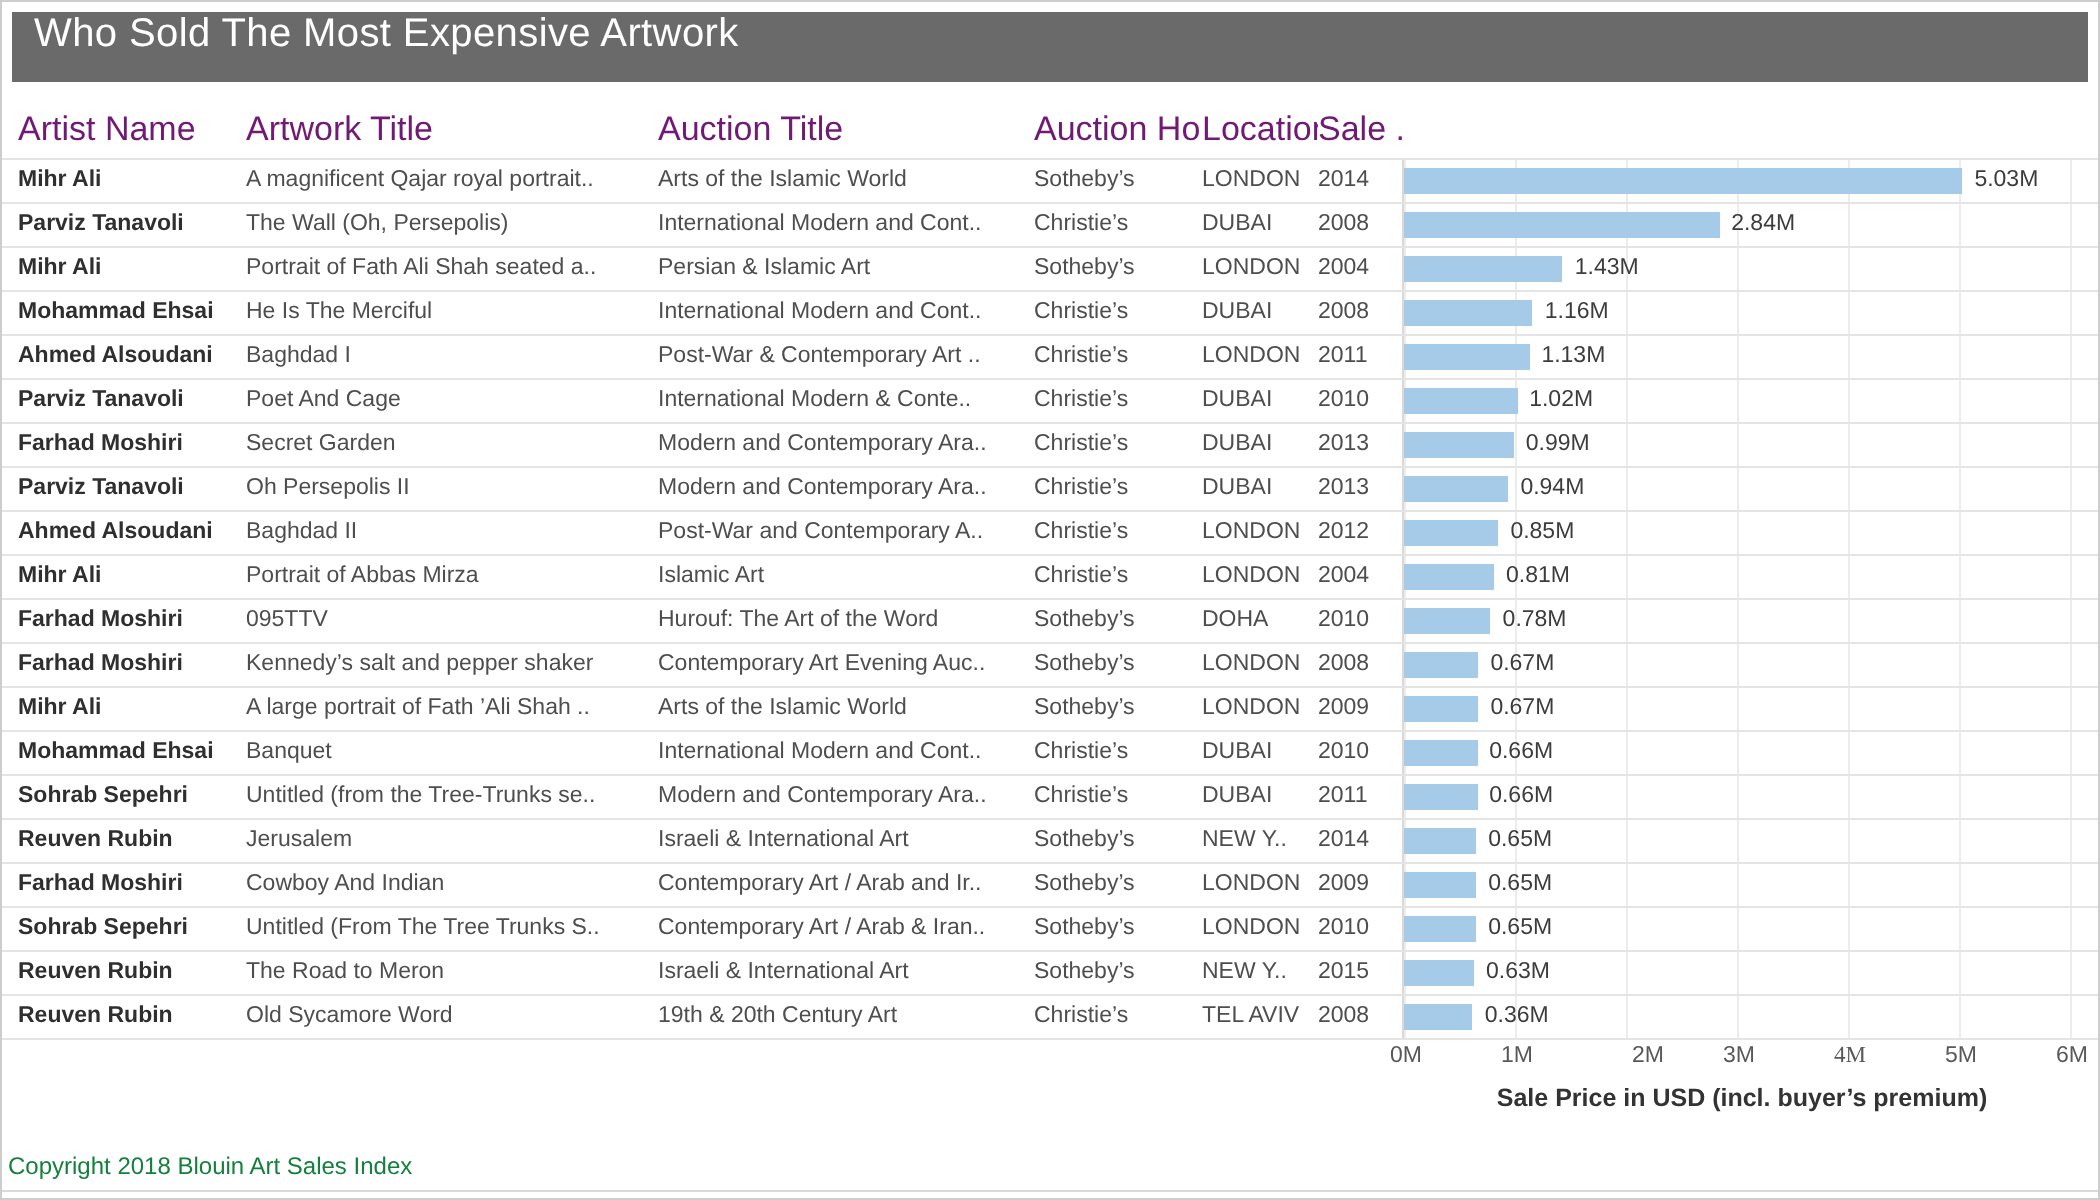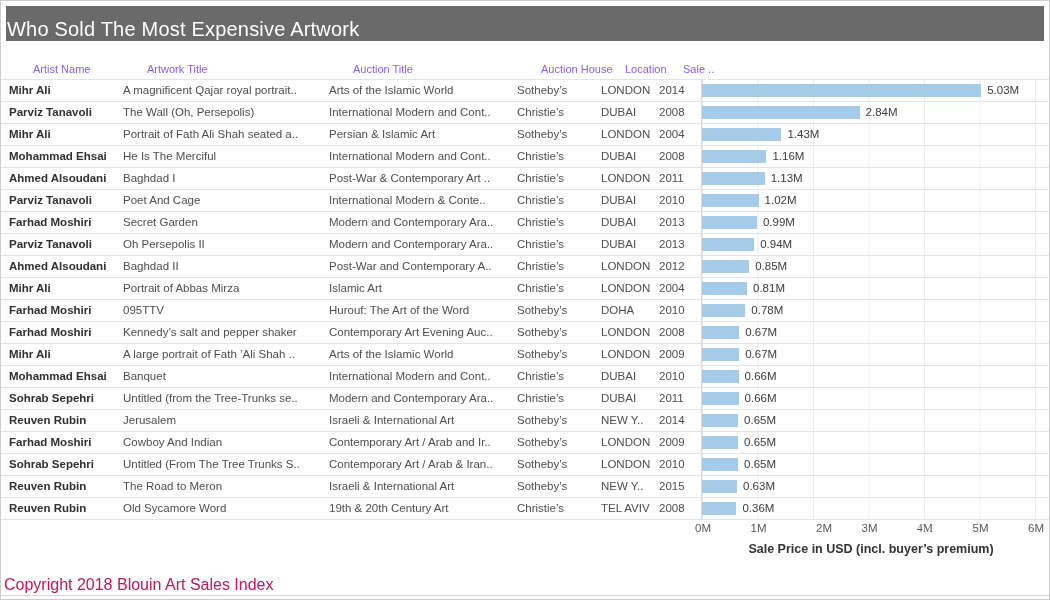--- a/index.html
+++ b/index.html
@@ -3,30 +3,30 @@
 <meta charset="utf-8">
 <style>
   * { margin:0; padding:0; box-sizing:border-box; }
   body { background:#fff; font-family:"Liberation Sans", sans-serif; }
   .viz {
     position:relative; width:1050px; height:600px; background:#ffffff;
     border:1px solid #cdcdcd; overflow:hidden;
   }
   .title-bar {
     position:absolute; left:5px; top:5px; width:calc(100% - 10px); height:35px;
-    background:var(--title-bg,#6a6a6a); color:#ffffff; display:flex; align-items:flex-end;
-    padding-left:1px; font-size:20px; letter-spacing:0.2px;
+    background:var(--title-bg,#6a6a6a); color:#ffffff; display:flex; align-items:flex-start;
+    padding-left:11px; font-size:20px; letter-spacing:0.2px;
   }
   .grid {
     display:grid;
     grid-template-columns: 8px 114px 206px 188px 84px 58px 42px minmax(0,1fr);
   }
   .header-row {
     position:absolute; left:0; top:56px; width:100%; height:22px;
-    align-items:end; font-size:11px; color:#8b5cf6;padding-left:24px;
+    align-items:end; font-size:17px; color:#701a75;
   }
   .header-row .col { padding-bottom:4px; white-space:nowrap; overflow:hidden; }
   .rows {
     position:absolute; left:0; top:78px; width:100%;
     border-top:1px solid #e4e4e4;
   }
   .row { height:22px; border-bottom:1px solid #e4e4e4; }
   .cell {
     font-size:11.5px; color:#4e4e4e; white-space:nowrap; overflow:hidden;
     line-height:21px; padding-right:4px;
@@ -45,21 +45,21 @@
   }
   .axis-ticks .tick {
     position:absolute; transform:translateX(-50%); top:0;
     font-size:11.5px; color:#585858; white-space:nowrap;
   }
   .axis-label {
     position:absolute; left:700px; top:541px; width:340px; text-align:center;
     font-size:12.5px; font-weight:bold; color:#333333;
   }
   .copyright {
-    position:absolute; left:3px; top:575px; font-size:16px; color:#be185d;
+    position:absolute; left:3px; top:575px; font-size:12px; color:#15803d;
   }
   .bottom-line {
     position:absolute; left:0; top:594px; width:100%; height:1px; background:#d9d9d9;
   }
 </style>
 </head>
 <body>
 
 <div class="viz">
 

